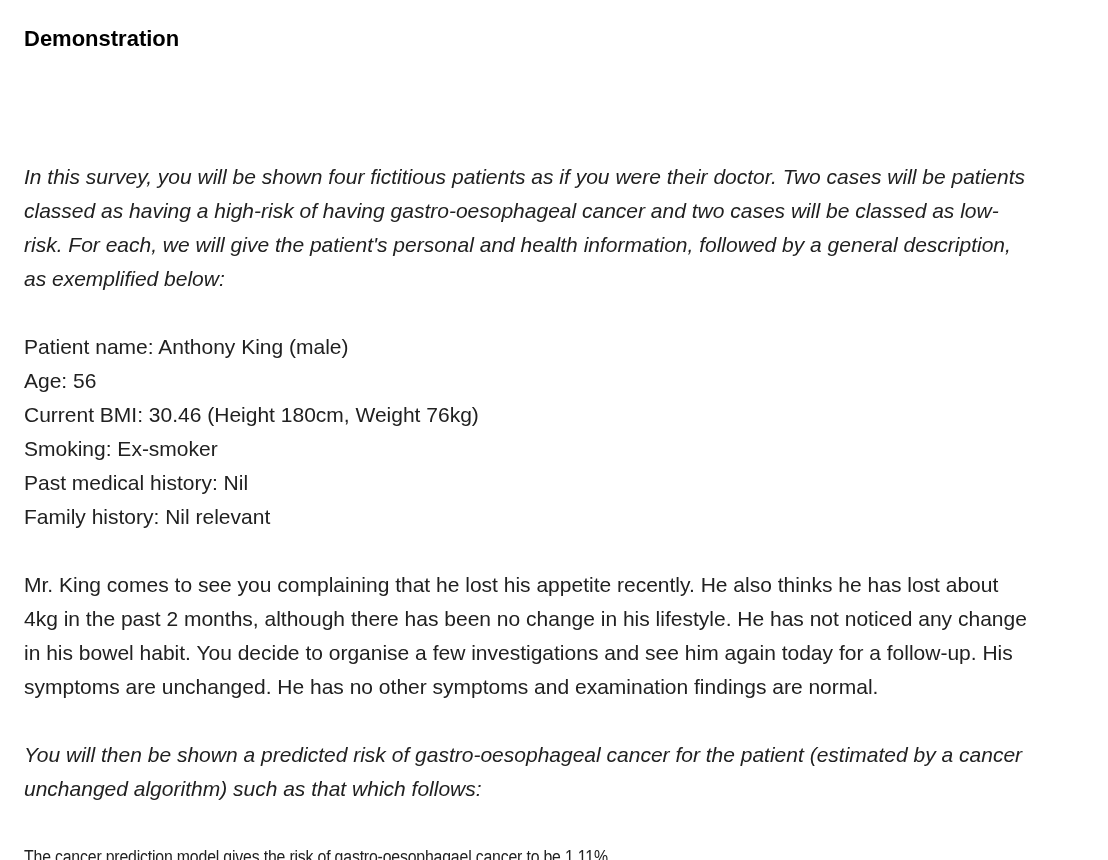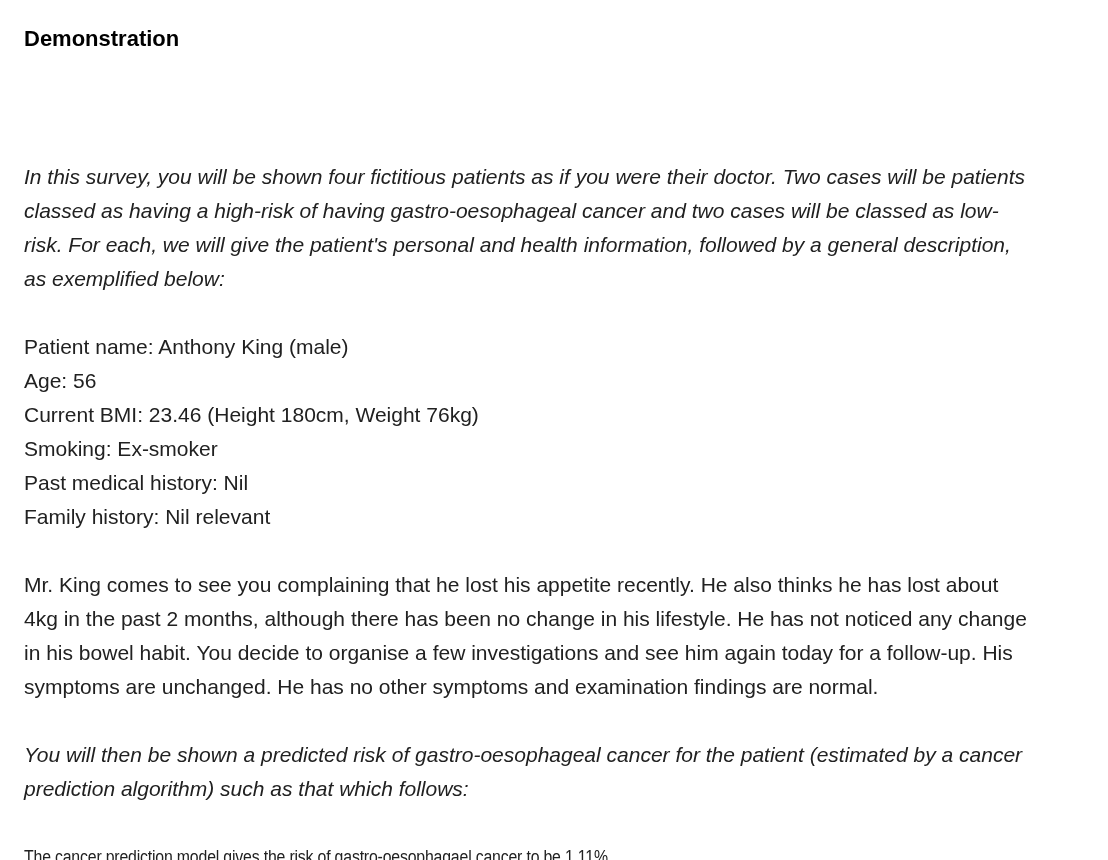--- a/index.html
+++ b/index.html
@@ -51,23 +51,23 @@
 </head>
 <body>
 
 <div class="page">
   <h1 class="page-title">Demonstration</h1>
 
   <p class="para italic">In this survey, you will be shown four fictitious patients as if you were their doctor. Two cases will be patients classed as having a high-risk of having gastro-oesophageal cancer and two cases will be classed as low-risk. For each, we will give the patient's personal and health information, followed by a general description, as exemplified below:</p>
 
   <p class="para pre-lines">Patient name: Anthony King (male)
 Age: 56
-Current BMI: 23.46 (Height 180cm, Weight 76kg)
+Current BMI: 30.46 (Height 180cm, Weight 76kg)
 Smoking: Ex-smoker
 Past medical history: Nil
 Family history: Nil relevant</p>
 
   <p class="para">Mr. King comes to see you complaining that he lost his appetite recently. He also thinks he has lost about 4kg in the past 2 months, although there has been no change in his lifestyle. He has not noticed any change in his bowel habit. You decide to organise a few investigations and see him again today for a follow-up. His symptoms are unchanged. He has no other symptoms and examination findings are normal.</p>
 
-  <p class="para italic">You will then be shown a predicted risk of gastro-oesophageal cancer for the patient (estimated by a cancer prediction algorithm) such as that which follows:</p>
+  <p class="para italic">You will then be shown a predicted risk of gastro-oesophageal cancer for the patient (estimated by a cancer unchanged algorithm) such as that which follows:</p>
 
   <p class="para condensed">The cancer prediction model gives the risk of gastro-oesophagael cancer to be 1.11%.</p>
 </div>
 
 </body></html>

